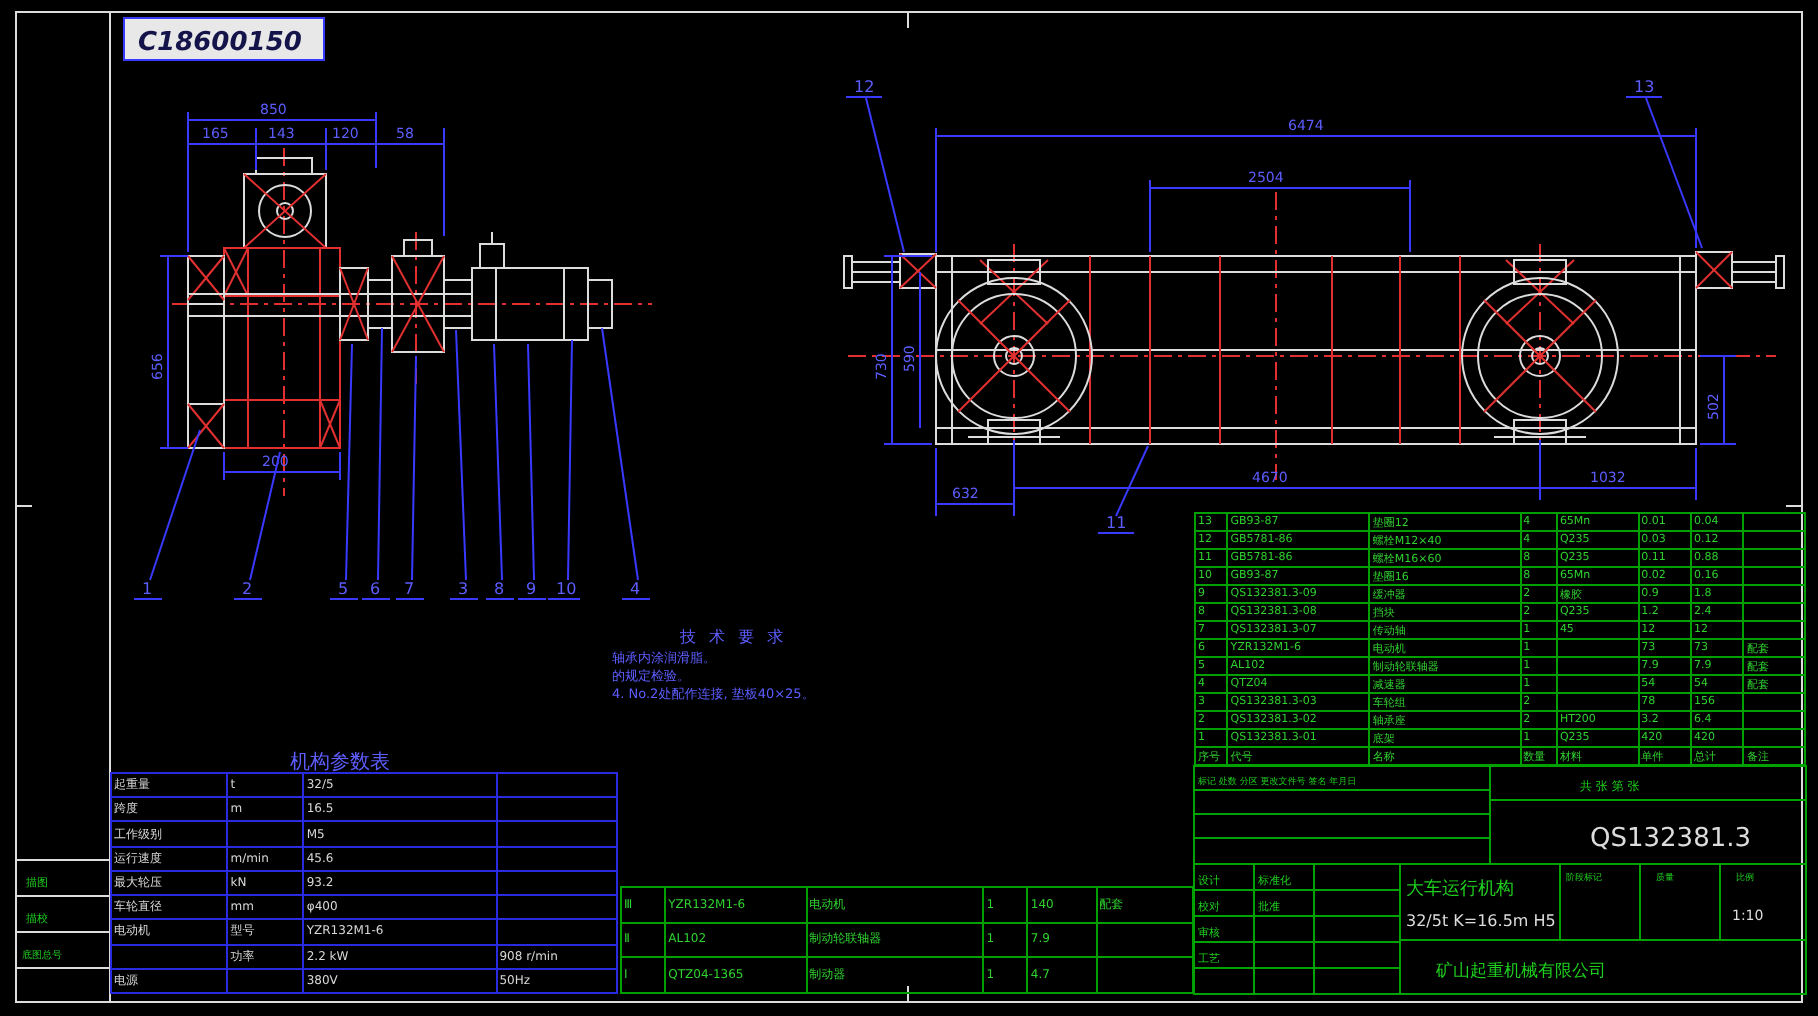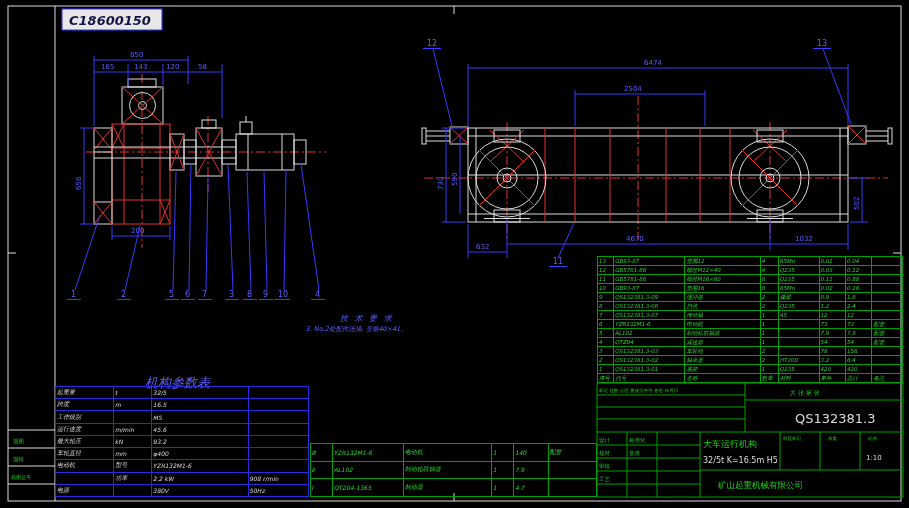--- a/index.html
+++ b/index.html
@@ -1,38 +1,38 @@
 <!DOCTYPE html>
 <html><head>
 <meta charset="utf-8">
 <style>
   html,body{margin:0;padding:0;background:#000;}
   body{width:909px;height:508px;position:relative;overflow:hidden;
        font-family:"DejaVu Sans",sans-serif;}
-  .abs{position:absolute;font-style:italic;}
+  .abs{position:absolute;}
   svg{position:absolute;left:0;top:0;}
   .sw{stroke:#dcdcdc;stroke-width:1;fill:none;}
   .sr{stroke:#e23030;stroke-width:1;fill:none;}
   .sb{stroke:#3939ff;stroke-width:1;fill:none;}
   .sg{stroke:#00a400;stroke-width:1;fill:none;}
   .cl{stroke-dasharray:9 3 2 3;}
   text{font-family:"DejaVu Sans",sans-serif;}
   .dim{fill:#5d5dff;font-size:7px;}
   .lead{fill:#5d5dff;font-size:8px;}
   .gt{fill:#1ecf1e;}
   .wtx{fill:#dcdcdc;}
   .stamp-t{fill:#14144a;font-size:13px;font-style:italic;font-weight:bold;}
   .notes{color:#5d5dff;font-size:6.5px;line-height:9px;white-space:nowrap;}
   .notes-title{font-size:8px;letter-spacing:2px;margin:0 0 2px 34px;}
   .tbl{border-collapse:collapse;table-layout:fixed;}
   .tbl td{padding:0 1px;white-space:nowrap;overflow:hidden;}
   .ptab td{border:1px solid #2a2ae0;color:#d8d8d8;font-size:6px;height:11px;}
   .gtab td{border:1px solid #00a000;color:#2fd22f;font-size:5.5px;height:8px;}
   .mtab td{border:1px solid #00a000;color:#2fd22f;font-size:6px;height:16px;}
-  .ttl-blue{color:#5d5dff;font-size:13px;}
+  .ttl-blue{color:#5d5dff;font-size:10px;}
 </style>
 </head>
 <body>
 
 <svg width="909" height="508" viewBox="0 0 909 508">
 
   <g>
     <rect x="8" y="6" width="893" height="495" class="sw"></rect>
     <line x1="55" y1="6" x2="55" y2="501" class="sw"></line>
     <line x1="454" y1="6" x2="454" y2="14" class="sw"></line>
@@ -316,21 +316,23 @@
     <text x="868" y="440" class="gt" font-size="4.5">比例</text>
     <text x="866" y="460" class="wtx" font-size="7">1:10</text>
     <text x="703" y="447" class="gt" font-size="9">大车运行机构</text>
     <text x="703" y="463" class="wtx" font-size="8">32/5t  K=16.5m  H5</text>
     <text x="718" y="488" class="gt" font-size="8.5">矿山起重机械有限公司</text>
   </g>
 </svg>
 
 <div class="abs notes" style="left:306px;top:314px;width:210px;">
   <div class="notes-title">技 术 要 求</div>
-  <div>3. No.2处配作连接, 垫板40×41。</div>
+  <div>    轴承内涂润滑脂。</div>
+  <div>    的规定检验。</div>
+  <div>4. No.2处配作连接, 垫板40×25。</div>
 </div>
 
 <div class="abs ttl-blue" style="left:145px;top:374px;">机构参数表</div>
 <table class="abs tbl ptab" style="left:55px;top:386px;width:254px;height:111px;">
   <colgroup>
       <col style="width:58px">
       <col style="width:38px">
       <col style="width:96px">
       <col style="width:60px">
     </colgroup>

